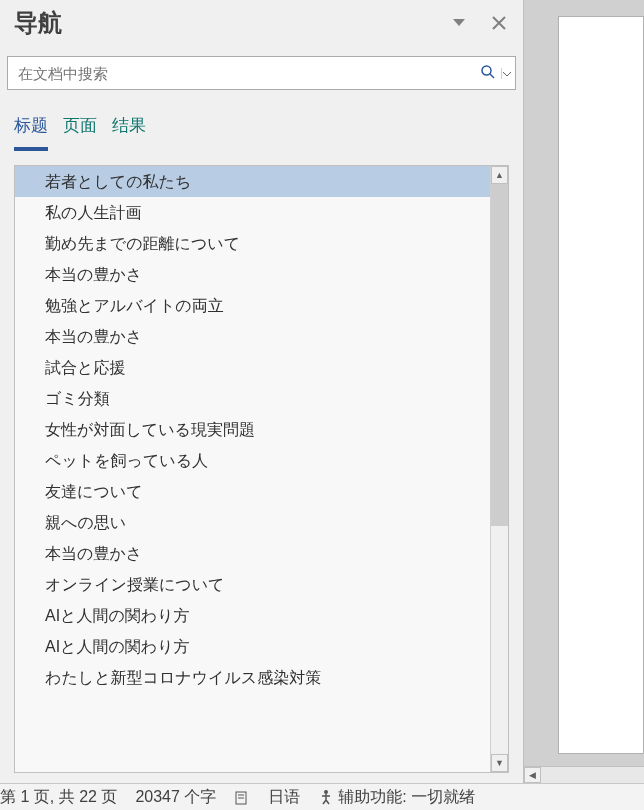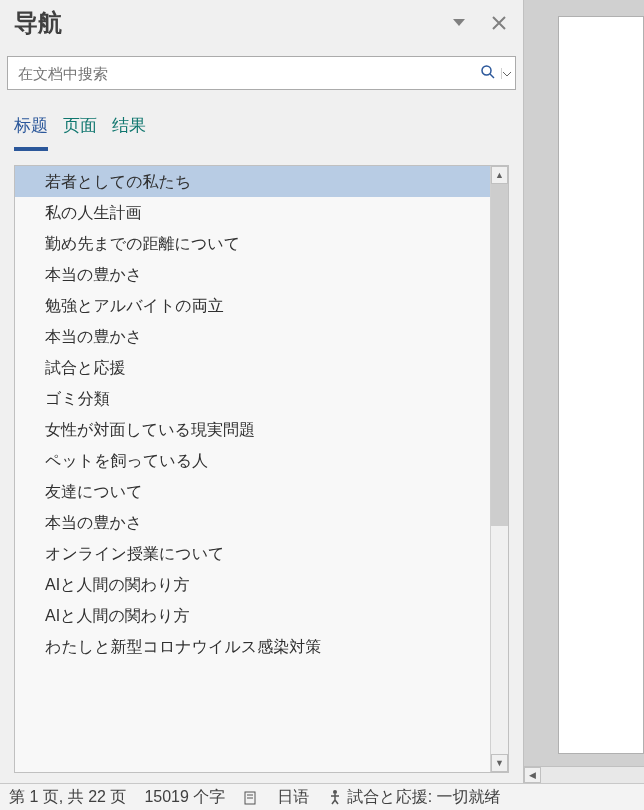--- a/index.html
+++ b/index.html
@@ -150,21 +150,21 @@
     .status-bar {
       position: absolute;
       bottom: 0;
       left: 0;
       right: 0;
       height: 27px;
       background: #f3f3f3;
       border-top: 1px solid #c8c8c8;
       display: flex;
       align-items: center;
-      padding: 0 9px;
+      padding: 0 0;
       gap: 18px;
       font-size: 16px;
       color: #404040;
     }
     .status-item {
       display: flex;
       align-items: center;
       gap: 4px;
       cursor: pointer;
     }
@@ -260,20 +260,21 @@
         <div class="heading-item">私の人生計画</div>
         <div class="heading-item">勤め先までの距離について</div>
         <div class="heading-item">本当の豊かさ</div>
         <div class="heading-item">勉強とアルバイトの両立</div>
         <div class="heading-item">本当の豊かさ</div>
         <div class="heading-item">試合と応援</div>
         <div class="heading-item">ゴミ分類</div>
         <div class="heading-item">女性が対面している現実問題</div>
         <div class="heading-item">ペットを飼っている人</div>
         <div class="heading-item">友達について</div>
+        <div class="heading-item">親への思い</div>
         <div class="heading-item">本当の豊かさ</div>
         <div class="heading-item">オンライン授業について</div>
         <div class="heading-item">AIと人間の関わり方</div>
         <div class="heading-item">AIと人間の関わり方</div>
         <div class="heading-item">わたしと新型コロナウイルス感染対策</div>
       </div>
     <div class="scrollbar">
       <div class="scroll-arrow">▲</div>
       <div class="scroll-track">
         <div class="scroll-thumb"></div>
@@ -287,28 +288,28 @@
   <div class="doc-page"></div>
 </div>
 
 <div class="h-scroll">
   <div class="h-scroll-arrow">◀</div>
   <div class="h-scroll-track"></div>
 </div>
 
 <div class="status-bar">
   <div class="status-item">第 1 页, 共 22 页</div>
-  <div class="status-item">15019 个字</div>
+  <div class="status-item">20347 个字</div>
   <div class="status-item">
     <svg width="16" height="16" viewBox="0 0 16 16">
         <rect x="2" y="3" width="10" height="12" fill="none" stroke="#555" stroke-width="1"></rect>
         <path d="M4 6 L10 6 M4 9 L10 9" stroke="#555" stroke-width="1"></path>
       </svg>
   </div>
   <div class="status-item">日语</div>
   <div class="status-item">
     <svg width="16" height="16" viewBox="0 0 16 16">
         <circle cx="8" cy="3" r="2" fill="#555"></circle>
         <path d="M8 5 L8 11 M4 7 L12 7 M8 11 L5 15 M8 11 L11 15" stroke="#555" stroke-width="1.5" fill="none"></path>
       </svg>
-    <span>試合と応援: 一切就绪</span>
+    <span>辅助功能: 一切就绪</span>
   </div>
 </div>
 
 </body></html>

